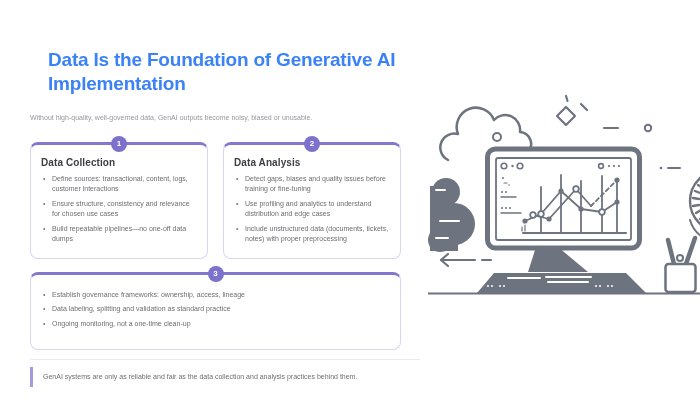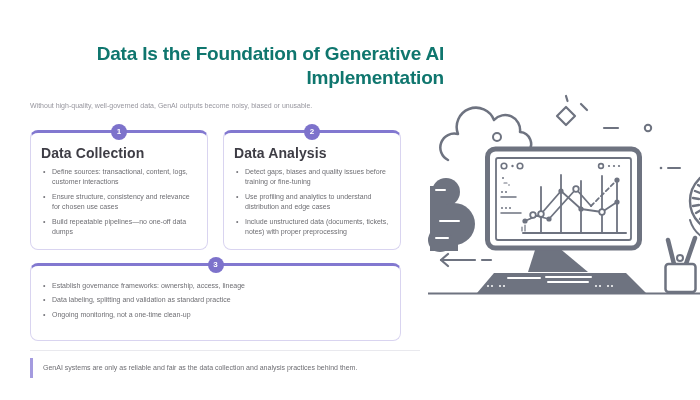--- a/index.html
+++ b/index.html
@@ -3,38 +3,38 @@
 <meta charset="utf-8">
 <style>
   html,body{margin:0;padding:0;}
   body{
     width:700px;height:400px;position:relative;overflow:hidden;
     background:#ffffff;font-family:"Liberation Sans",sans-serif;
     -webkit-font-smoothing:antialiased;
   }
   .left-col{position:absolute;left:30px;top:30px;width:392px;}
   .title{
-    font-size:19px;font-weight:700;line-height:1.26;color:#0f766e;
-    letter-spacing:-0.2px;margin:12px;width:402px;text-align:right;
+    font-size:19px;font-weight:700;line-height:1.26;color:#3b82f6;
+    letter-spacing:-0.2px;margin:18px;width:402px;
   }
   .subtitle{font-size:7px;color:#97969e;margin:11px 0 0 0;}
   .cards-row{display:flex;gap:15px;width:371px;margin-top:21px;}
   .card{
     position:relative;background:#fff;border:1px solid #d9d4f0;
     border-top:3px solid #8278d0;border-radius:8px;
     padding:9px 10px 7px 10px;box-sizing:border-box;
   }
   .card.half{flex:1;min-height:117px;}
   .card.wide{width:371px;min-height:78px;margin-top:13px;}
   .badge{
     position:absolute;top:-9px;left:50%;transform:translateX(-50%);
     width:16px;height:16px;border-radius:50%;background:#7d72cb;color:#fff;
     font-size:8px;font-weight:700;display:flex;align-items:center;justify-content:center;
   }
-  .card-title{font-size:14px;font-weight:700;color:#3e3d45;margin:3px 0 0 0;letter-spacing:0.1px;}
+  .card-title{font-size:10px;font-weight:700;color:#3e3d45;margin:3px 0 0 0;letter-spacing:0.1px;}
   .bullets{list-style:none;margin:6px 0 0 0;padding:0;}
   .bullets li{
     position:relative;padding-left:11px;font-size:7px;line-height:1.5;
     color:#6e6e73;margin-bottom:4px;
   }
   .bullets li::before{content:"\2022";position:absolute;left:2px;top:0;color:#77767c;}
   .divider{width:390px;height:1px;background:#e9e9ee;margin-top:9px;}
   .callout{
     border-left:3px solid #a49bdf;padding:5px 0 5px 10px;margin-top:7px;width:378px;
     font-size:7px;color:#6e6e73;line-height:1.4;

